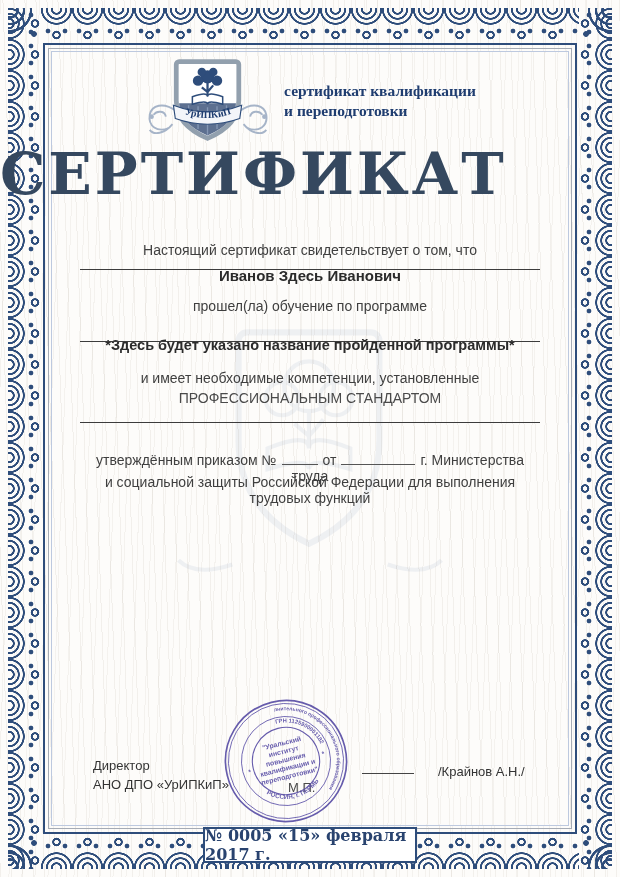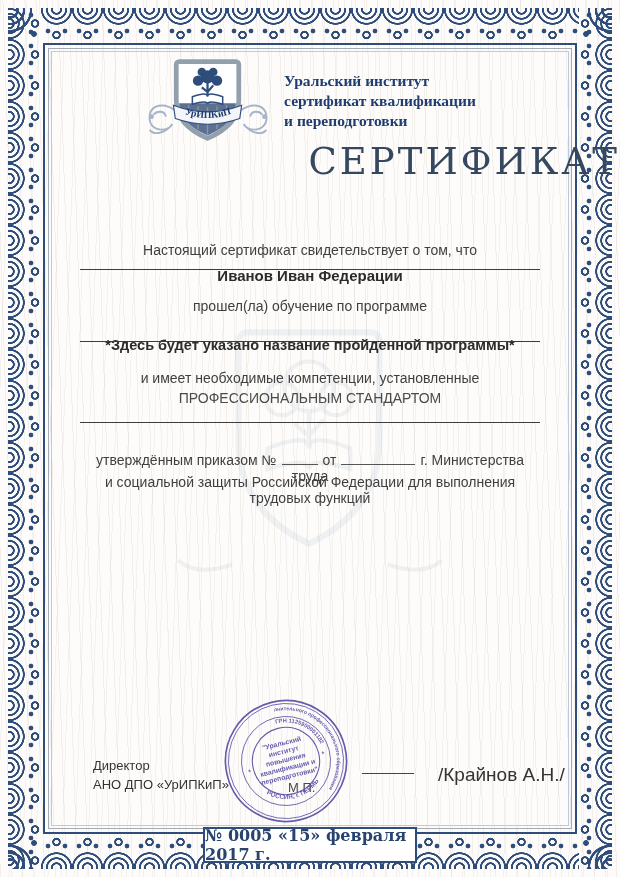--- a/index.html
+++ b/index.html
@@ -54,36 +54,36 @@
   .watermark { position:absolute; left:170px; top:320px; width:280px; height:290px; opacity:.07; }
 
   
   .header { position:absolute; top:56px; left:0; right:0; display:flex; justify-content:center; align-items:center; gap:12px; }
   .inst-name {
     font-family:"Liberation Serif", serif; font-weight:bold;
     font-size:15.5px; line-height:1.28; color:#1f3d70; text-align:left;
   }
   
   .title {
-    position:absolute; top:140px; left:0; right:0; text-align:right;
-    font-family:"DejaVu Serif", serif; font-weight:normal;
-    font-size:37px; letter-spacing:3px; color:#35485f;
+    position:absolute; top:140px; left:0; right:0; text-align:left;
+    font-family:"DejaVu Serif", serif; font-weight:bold;
+    font-size:57px; letter-spacing:3px; color:#35485f;
   }
   
   .tx { position:absolute; left:80px; right:80px; text-align:center; color:#3f3f3f; font-size:14px;margin-top:18px; }
   .bold { font-weight:bold; color:#2b2b2b; }
   .rule { position:absolute; left:80px; right:80px; border-top:1px solid #3c3c3c; }
   .blank { display:inline-block; border-bottom:1px solid #555; height:13px; vertical-align:baseline; margin:0 5px; }
   .blank.s { width:36px; } .blank.l { width:74px; }
   .func { position:absolute; left:70px; right:70px; text-align:center; font-weight:bold; color:#2e2e2e; font-size:15px; line-height:24px; }
 
   
   .director { position:absolute; left:93px; top:720px; font-size:13px; color:#333; line-height:19px;margin-top:36px; }
   .sigline { position:absolute; left:362px; top:773px; width:52px; border-top:1px solid #444; }
-  .signame { position:absolute; left:438px; top:764px; font-size:19px; color:#333; }
+  .signame { position:absolute; left:438px; top:764px; font-size:13px; color:#333; }
   .mp { position:absolute; left:288px; top:780px; font-size:13px; color:#4a4a4a; }
   .stamp { position:absolute; left:223px; top:698px; width:126px; height:126px; opacity:.92; }
   .numbox {
     position:absolute; left:203px; top:827px; width:214px; height:36px;
     background:#ffffff; border:2px solid #2e4d7b; z-index:5;
     display:flex; align-items:center; justify-content:center;
     font-family:"DejaVu Serif", serif; font-weight:bold; font-size:16px; color:#29436f;
   }
 </style>
 </head>
@@ -145,30 +145,29 @@
 
       <path d="M51,43 q16,-6 16,0 q0,-6 16,0 v8 q-16,-5 -16,0 q0,-5 -16,0 z" fill="#ffffff" stroke="#2e4d7b" stroke-width="1.6"></path>
 
       <path d="M31,52 q36,14 72,0 l-2,14 q-34,12 -68,0 z" fill="#f3f5f9" stroke="#2e4d7b" stroke-width="1.2"></path>
       <path id="bannerPath" d="M40,60 q27,11 55,0" fill="none"></path>
       <text font-family="Liberation Serif, serif" font-size="10.5" font-weight="bold" fill="#1f3d70">
         <textPath href="#bannerPath" startOffset="50%" text-anchor="middle">УрИПКиП</textPath>
       </text>
     </svg>
     <div class="inst-name">
-      <div>Уральский институт</div>
       <div>сертификат квалификации</div>
       <div>и переподготовки</div>
     </div>
   </div>
 
   <div class="title">СЕРТИФИКАТ</div>
 
   <div class="tx" style="top:224px">Настоящий сертификат свидетельствует о том, что</div>
-  <div class="tx bold" style="top:249px; font-size:15px">Иванов Иван Федерации</div>
+  <div class="tx bold" style="top:249px; font-size:15px">Иванов Здесь Иванович</div>
   <div class="rule" style="top:269px"></div>
   <div class="tx" style="top:280px">прошел(ла) обучение по программе</div>
 
   <div class="tx bold" style="top:319px; font-size:14.5px">*Здесь будет указано название пройденной программы*</div>
   <div class="rule" style="top:341px"></div>
   <div class="tx" style="top:352px">и имеет необходимые компетенции, установленные</div>
   <div class="tx" style="top:372px; color:#4a4a4a">ПРОФЕССИОНАЛЬНЫМ СТАНДАРТОМ</div>
 
   <div class="rule" style="top:422px"></div>
   <div class="tx" style="top:434px">

